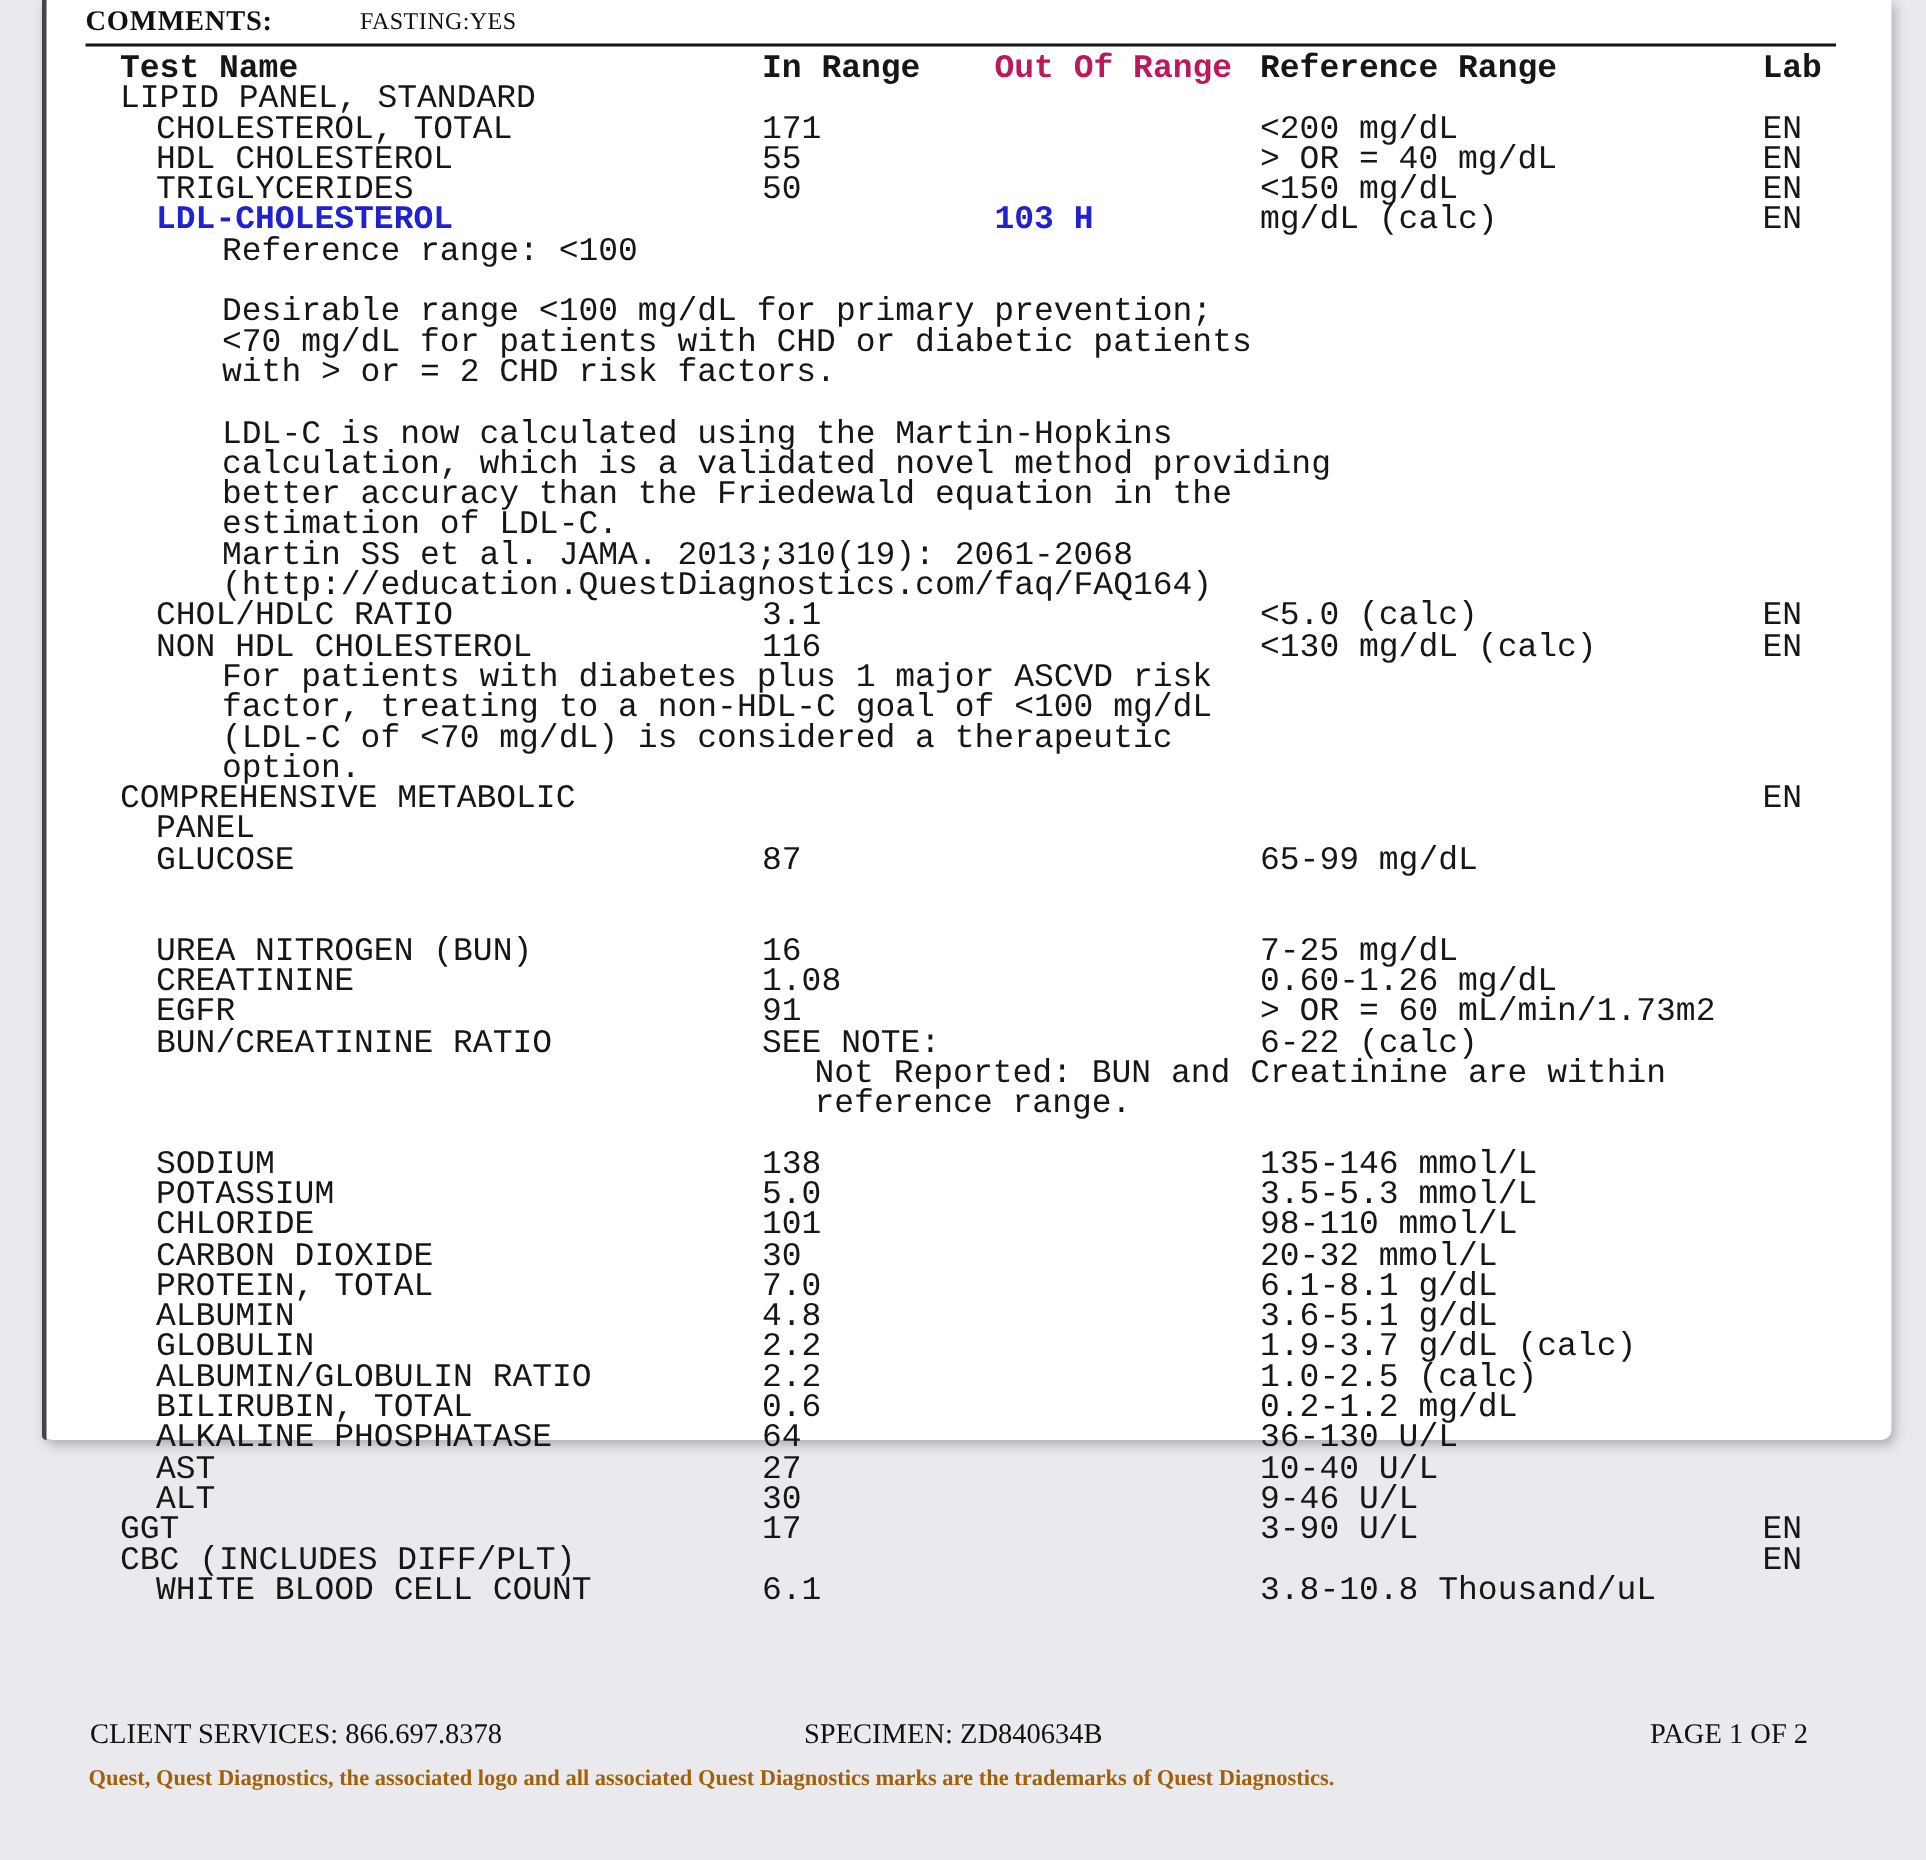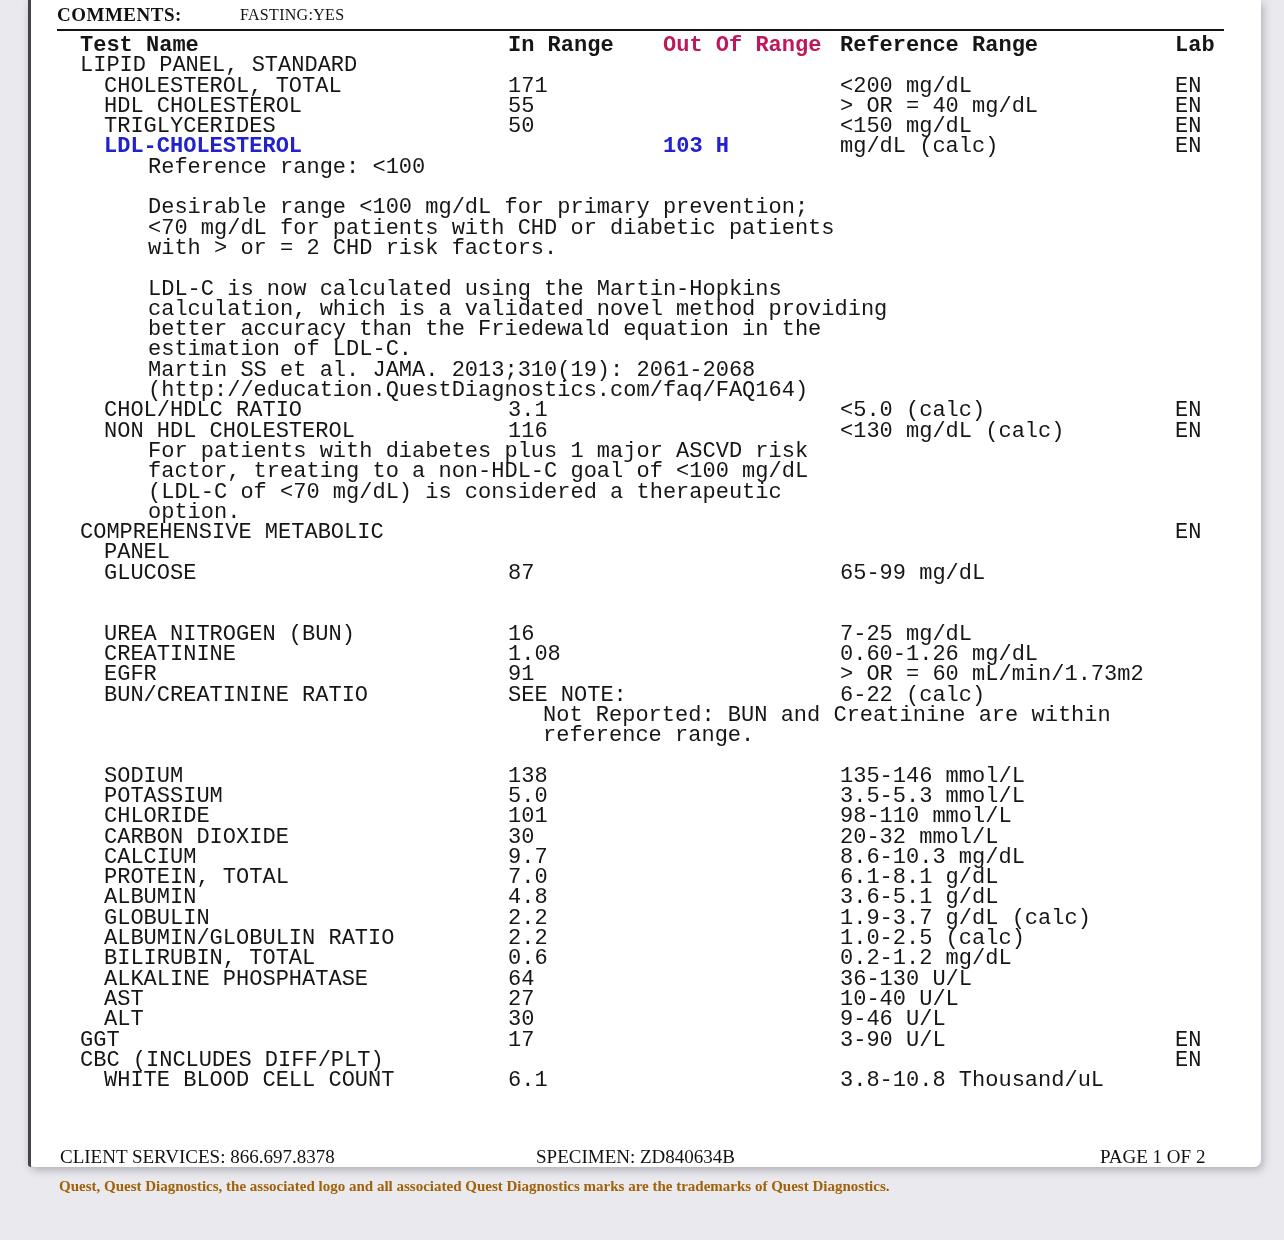--- a/index.html
+++ b/index.html
@@ -4,21 +4,21 @@
 <style>
   html,body{margin:0;padding:0;}
   body{
     width:1284px;height:1240px;
     background:#e9e9ee;
     font-family:"Liberation Sans",sans-serif;
     overflow:hidden;position:relative;
   }
   .page{
     position:absolute;left:28px;top:0;
-    width:1233px;height:1167px;
+    width:1233px;height:960px;
     background:#ffffff;
     border-radius:0 0 7px 7px;
     box-shadow:2px 3px 8px rgba(60,60,75,.35);
   }
   .page-edge{
     position:absolute;left:0;top:0;bottom:0;width:3px;
     background:#43434c;border-radius:0 0 0 7px;
   }
   
   .comments-label{
@@ -221,25 +221,20 @@
           <span class="cell col-name">CHLORIDE</span>
           <span class="cell col-in">101</span>
           <span class="cell col-ref">98-110 mmol/L</span>
         </div>
         <div class="row ind-1">
           <span class="cell col-name">CARBON DIOXIDE</span>
           <span class="cell col-in">30</span>
           <span class="cell col-ref">20-32 mmol/L</span>
         </div>
         <div class="row ind-1">
-          <span class="cell col-name">CALCIUM</span>
-          <span class="cell col-in">9.7</span>
-          <span class="cell col-ref">8.6-10.3 mg/dL</span>
-        </div>
-        <div class="row ind-1">
           <span class="cell col-name">PROTEIN, TOTAL</span>
           <span class="cell col-in">7.0</span>
           <span class="cell col-ref">6.1-8.1 g/dL</span>
         </div>
         <div class="row ind-1">
           <span class="cell col-name">ALBUMIN</span>
           <span class="cell col-in">4.8</span>
           <span class="cell col-ref">3.6-5.1 g/dL</span>
         </div>
         <div class="row ind-1">

